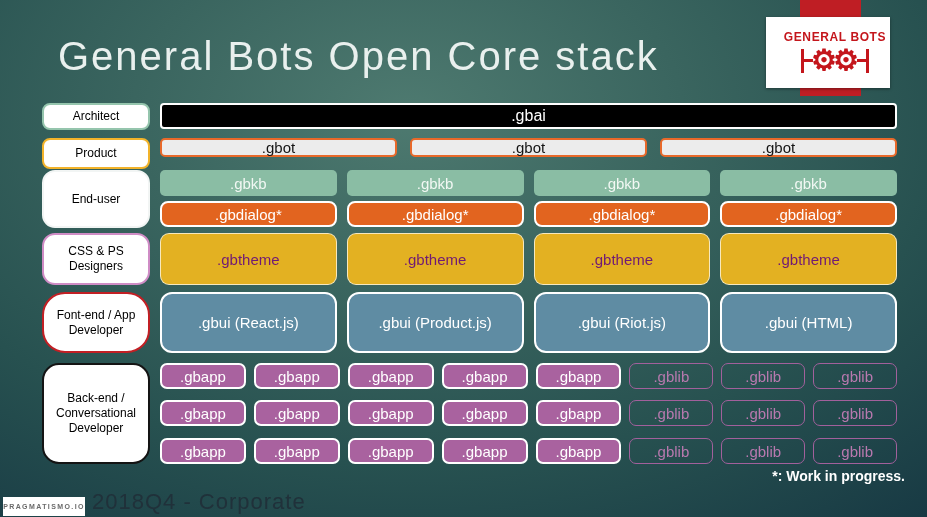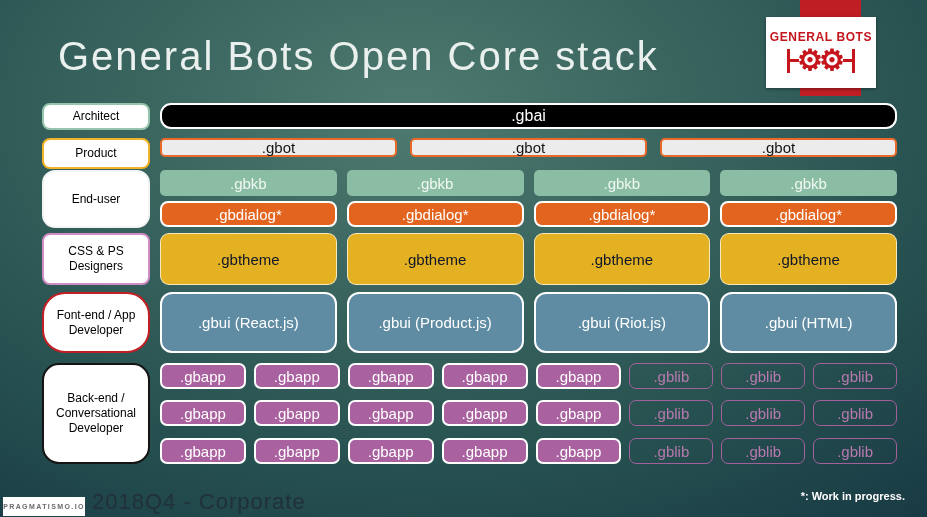--- a/index.html
+++ b/index.html
@@ -6,67 +6,67 @@
   body{width:927px;height:517px;overflow:hidden;font-family:"Liberation Sans",sans-serif;}
   .slide{position:relative;width:927px;height:517px;
     background:radial-gradient(ellipse 980px 640px at 44% 22%,
       #4e7a70 0%, #3a655f 28%, #275150 55%, #183a44 82%, #112c35 100%);}
 
   
   .title{position:absolute;left:58px;top:34px;font-size:40px;font-weight:400;
     letter-spacing:2px;color:#e9f0ee;white-space:nowrap;}
   .logo-band{position:absolute;left:800px;top:0;width:61px;height:96px;background:#bf1e24;}
   .logo-card{position:absolute;left:766px;top:17px;width:110px;height:71px;background:#ffffff;
-    display:flex;flex-direction:column;align-items:center;justify-content:center;box-shadow:0 1px 3px rgba(0,0,0,.4);}
+    display:flex;flex-direction:column;align-items:center;justify-content:center;box-shadow:0 1px 3px rgba(0,0,0,.4);padding-left:14px;}
   .logo-brand{color:#c4161c;font-weight:700;font-size:12px;letter-spacing:.6px;margin-bottom:2px;white-space:nowrap;}
   .logo-gears{display:flex;align-items:center;color:#c4161c;}
   .logo-gears .vbar{width:3px;height:24px;background:#c4161c;}
   .logo-gears .hstub{width:9px;height:3px;background:#c4161c;}
   .logo-gears .gear{font-size:29px;line-height:1;font-weight:700;margin:0 -2px;}
 
   
   .role{position:absolute;left:42px;width:108px;background:#ffffff;border:2px solid #999;
     display:flex;align-items:center;justify-content:center;text-align:center;
     color:#000;font-size:12px;line-height:1.25;padding:2px 5px;box-sizing:border-box;}
   .role-architect{top:103px;height:27px;border-radius:8px;}
   .role-product{top:138px;height:31px;border-radius:8px;}
   .role-end-user{top:170px;height:58px;border-radius:13px;}
-  .role-css-ps-designers{top:233px;height:52px;border-radius:8px;}
+  .role-css-ps-designers{top:233px;height:52px;border-radius:13px;}
   .role-frontend{top:292px;height:61px;border-radius:23px;}
   .role-backend{top:363px;height:101px;border-radius:17px;}
 
   
   .stack-row{position:absolute;left:160px;width:737px;display:flex;gap:10px;}
   .row-gbai{top:103px;height:26px;}
   .row-gbot{top:138px;height:19px;gap:13px;}
   .row-gbkb{top:170px;height:26px;}
   .row-gbdialog{top:201px;height:26px;}
   .row-gbtheme{top:233px;height:52px;}
   .row-gbui{top:292px;height:61px;}
   .row-apps-1{top:363px;height:26px;gap:8px;}
   .row-apps-2{top:400px;height:26px;gap:8px;}
   .row-apps-3{top:438px;height:26px;gap:8px;}
 
   .btn{flex:1;display:flex;align-items:center;justify-content:center;
     font-size:15px;box-sizing:border-box;white-space:nowrap;}
-  .btn-gbai{background:#000000;border:2px solid #ffffff;border-radius:11px;color:#ffffff;font-size:16px;text-align:right;}
+  .btn-gbai{background:#000000;border:2px solid #ffffff;border-radius:4px;color:#ffffff;font-size:16px;text-align:right;}
   .btn-gbot{background:#ececec;border:2px solid var(--gbot_border);border-radius:5px;color:#141414;}
   .btn-gbkb{background:var(--gbkb);border-radius:5px;color:#f2f8f4;}
   .btn-gbdialog{background:var(--gbdialog);border:2px solid #ffffff;border-radius:8px;color:#ffffff;}
-  .btn-gbtheme{background:var(--gbtheme);border:1px solid rgba(255,255,255,.7);border-radius:9px;color:#0f172a;}
+  .btn-gbtheme{background:var(--gbtheme);border:1px solid rgba(255,255,255,.7);border-radius:9px;color:#701a75;}
   .btn-gbui{background:var(--gbui);border:2px solid #ffffff;border-radius:12px;color:#ffffff;}
   .btn-gbapp{background:var(--gbapp);border:2px solid #ffffff;border-radius:7px;color:#ffffff;}
   .btn-gblib{background:transparent;border:1px solid var(--gblib_border);border-radius:7px;color:var(--gblib_text);}
 
   
   .brand-box{position:absolute;left:3px;top:497px;width:82px;height:19px;background:#ffffff;
     display:flex;align-items:center;justify-content:center;}
   .brand-text{font-size:7px;letter-spacing:1.4px;color:#6a6a6a;font-weight:700;}
   .caption{position:absolute;left:92px;top:489px;font-size:22px;letter-spacing:1px;color:#20313a;}
-  .footnote{position:absolute;right:22px;top:490px;font-size:11px;font-weight:700;color:#ffffff;}
+  .footnote{position:absolute;right:22px;top:468px;font-size:14px;font-weight:700;color:#ffffff;}
 </style>
 </head>
 <body>
 
 <div class="slide">
 
   <div class="title">General Bots Open Core stack</div>
 
   <div class="logo-band"></div>
   <div class="logo-card">

